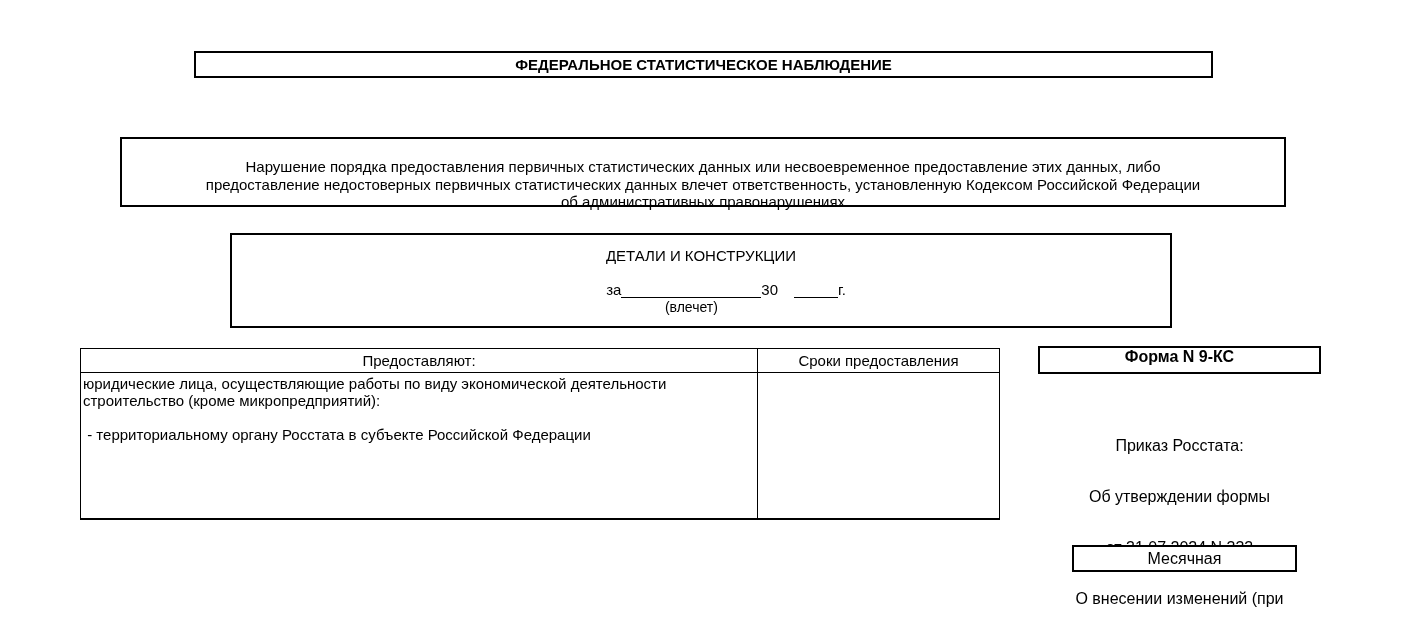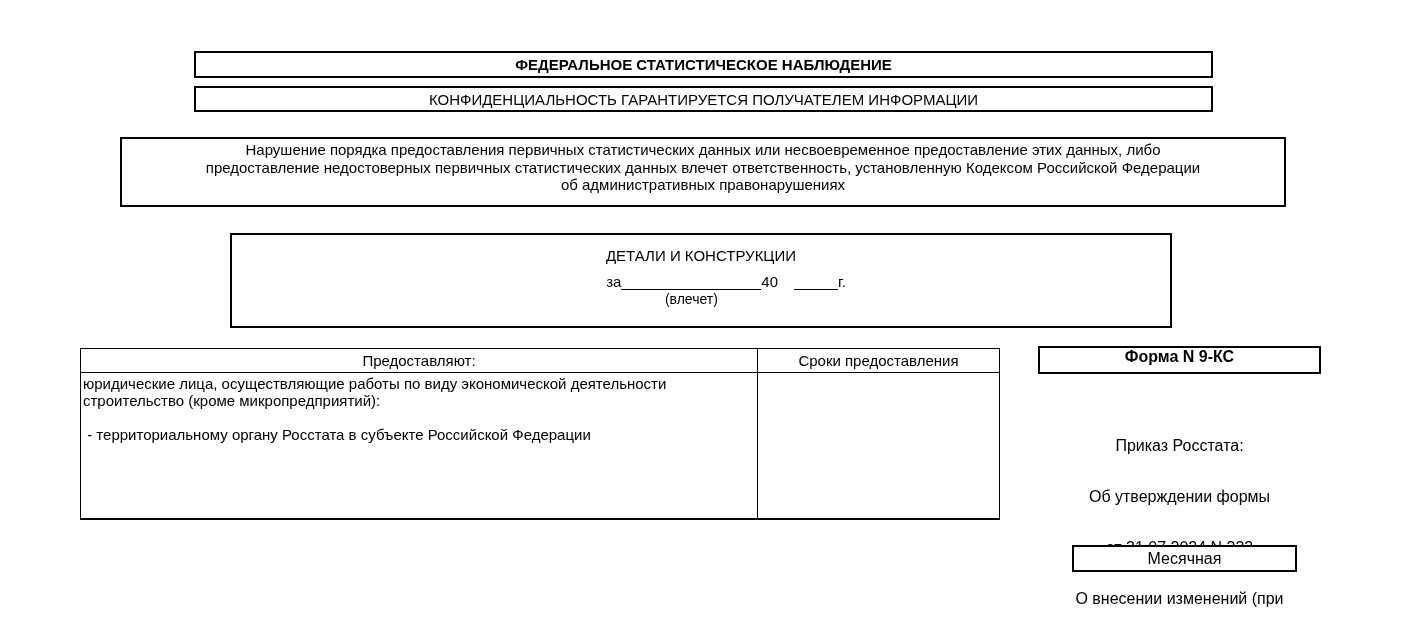--- a/index.html
+++ b/index.html
@@ -26,31 +26,31 @@
   .box-conf {
     left: 194px; top: 86px; width: 1019px; height: 26px;
     display: flex; align-items: center; justify-content: center;
     font-size: 15px;
   }
 
   
   .box-warning {
     left: 120px; top: 137px; width: 1166px; height: 70px;
     font-size: 15px; line-height: 17.5px; text-align: center;
-    padding-top: 2px;
+    padding-top: 19px;
   }
 
   
   .box-title {
     left: 230px; top: 233px; width: 942px; height: 95px;
     font-size: 15px; text-align: center;
   }
   .title-lines { margin-top: 12px; line-height: 17px; }
   .period-row {
-    margin-top: 8px;
+    margin-top: 16px;
     display: flex; align-items: flex-end; justify-content: center;
     padding-left: 50px;
     height: 18px;
     font-size: 15px;
   }
   .blank { display: inline-block; border-bottom: 1px solid #000; height: 16px; }
   .blank-month { width: 140px; position: relative; }
   .blank-year { width: 44px; }
   .period-spacer { display: inline-block; width: 16px; }
   .month-caption {
@@ -100,40 +100,37 @@
 </style>
 </head>
 <body>
 
 <div class="page">
 
   <div class="box box-fed">
     <span>ФЕДЕРАЛЬНОЕ СТАТИСТИЧЕСКОЕ НАБЛЮДЕНИЕ</span>
   </div>
 
-  <div class="box box-conf">
-    <span>КОНФИДЕНЦИАЛЬНОСТЬ ГАРАНТИРУЕТСЯ ПОЛУЧАТЕЛЕМ ИНФОРМАЦИИ</span>
-  </div>
 
   <div class="box box-warning">
     <div>Нарушение порядка предоставления первичных статистических данных или несвоевременное предоставление этих данных, либо</div>
     <div>предоставление недостоверных первичных статистических данных влечет ответственность, установленную Кодексом Российской Федерации</div>
     <div>об административных правонарушениях</div>
   </div>
 
   <div class="box box-title">
     <div class="title-lines">
       <div>ДЕТАЛИ И КОНСТРУКЦИИ</div>
     </div>
     <div class="period-row">
       <span>за</span>
       <span class="blank blank-month">
         <span class="month-caption">(влечет)</span>
       </span>
-      <span>40</span>
+      <span>30</span>
       <span class="period-spacer"></span>
       <span class="blank blank-year"></span>
       <span>г.</span>
     </div>
   </div>
 
   <div class="providers-table">
     <div class="pt-head-left">
       <span>Предоставляют:</span>
     </div>

